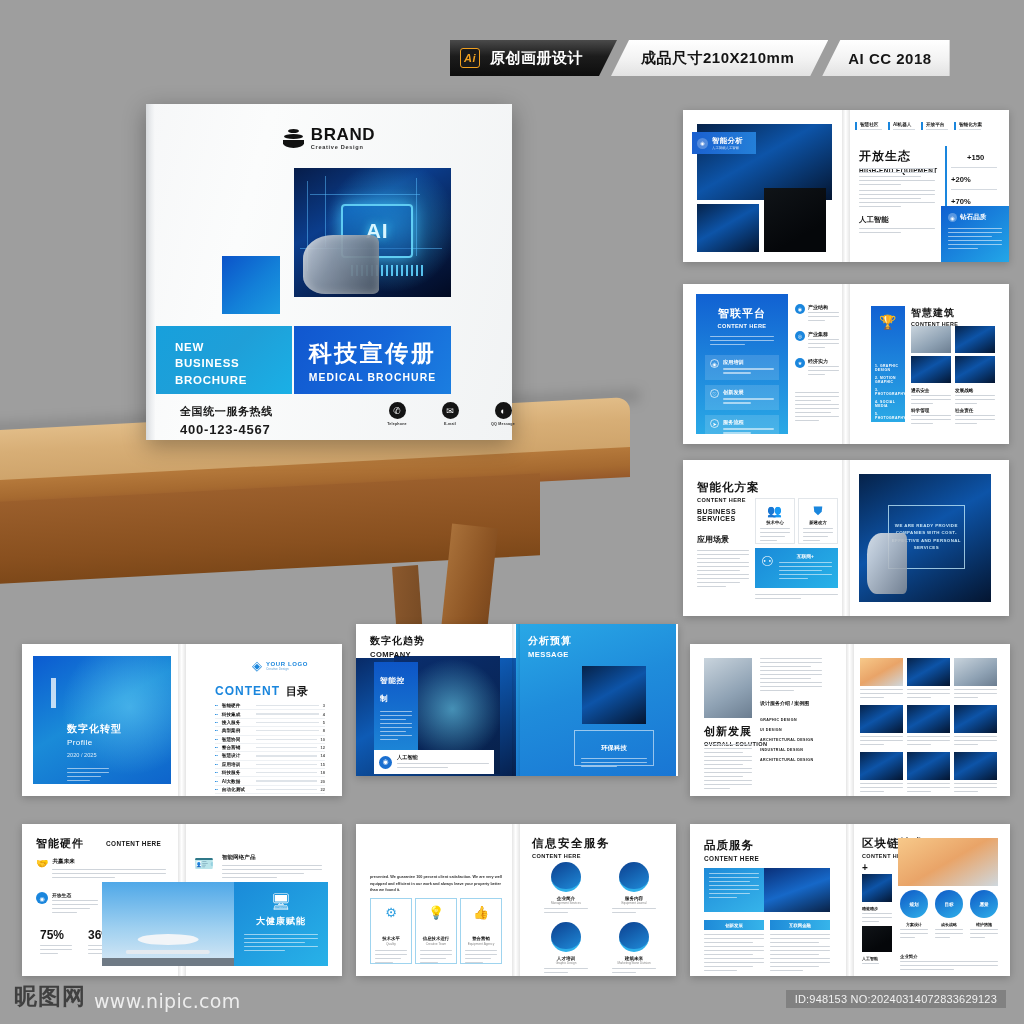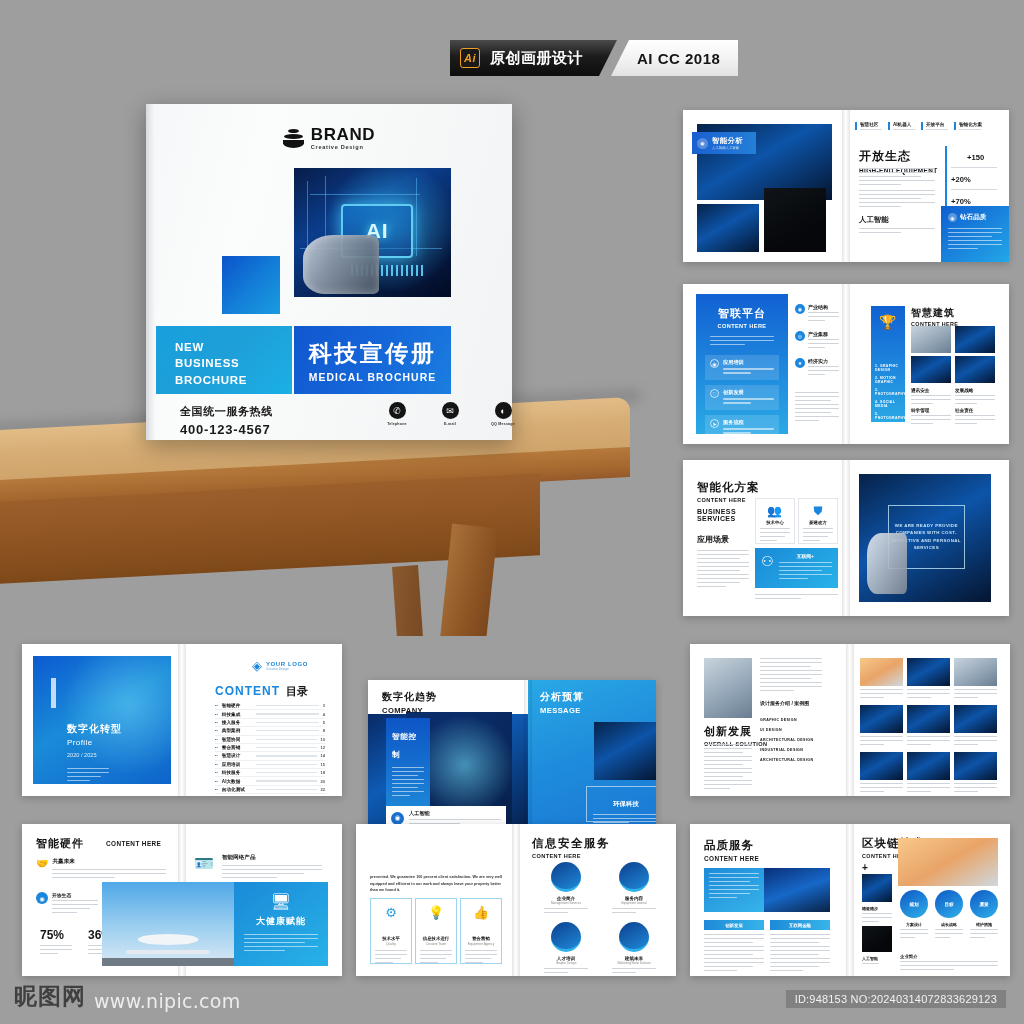--- a/index.html
+++ b/index.html
@@ -186,20 +186,23 @@
 </style>
 </head>
 <body>
 
 <div id="stage">
 
   <div class="ribbon">
     <div class="rib rib-dark">
       <span class="ai-badge">Ai</span>
       <span>原创画册设计</span>
+    </div>
+    <div class="rib rib-light">
+      <span>成品尺寸210X210mm</span>
     </div>
     <div class="rib rib-light2">
       <span>AI CC 2018</span>
     </div>
   </div>
 
   <div class="scene">
     <div class="table-shadow"></div>
     <div class="table-top"></div>
     <div class="table-edge"></div>
@@ -666,21 +669,21 @@
         </div>
         <div style="display: flex; align-items: center; gap: 4px; padding: 1.2px 0px; border-bottom: 1px solid rgb(238, 241, 244);">
           <span style="color:#1a86dd;font-size:4px;">▪▪</span>
           <b style="font-size:4.6px;color:#141414;width:30px;">自动化测试</b>
           <i style="flex:1;height:1.2px;background:#dfe4e9;"></i>
           <b style="font-size:4px;color:#555;">22</b>
         </div>
       </div>
   </div>
 
-  <div class="sp" style="left:356px;top:680px;width:288px;height:152px;margin-left:12px;">
+  <div class="sp" style="left:356px;top:624px;width:322px;height:152px;">
     <div class="pg" style="left:0;width:160px;background:#fff"></div>
     <div class="pg" style="left:160px;width:160px;"></div>
     <div style="position:absolute;left:160px;top:0;width:160px;height:100%;background:linear-gradient(160deg,#29a8e6 0%,#1f8cdb 45%,#1976d4 100%);"></div>
     <div style="position:absolute;left:0;top:34px;width:160px;height:118px;background:linear-gradient(150deg,#082a66 0%,#0e5bb5 40%,#06204e 100%);"></div>
     <div style="position:absolute;left:38px;top:32px;width:106px;height:118px;background:radial-gradient(circle at 55% 45%, rgba(120,230,255,.55), rgba(5,25,70,0) 58%), linear-gradient(150deg,#0a2e6e,#072049);"></div>
     <div class="gutter" style="left:156px;"></div>
     <div style="position:absolute;left:14px;top:10px;">
       <div class="t-cn" style="font-size:10px;letter-spacing:1px;">数字化趋势</div>
       <div class="t-en" style="font-size:7.6px;margin-top:2px;">COMPANY</div>
     </div>

